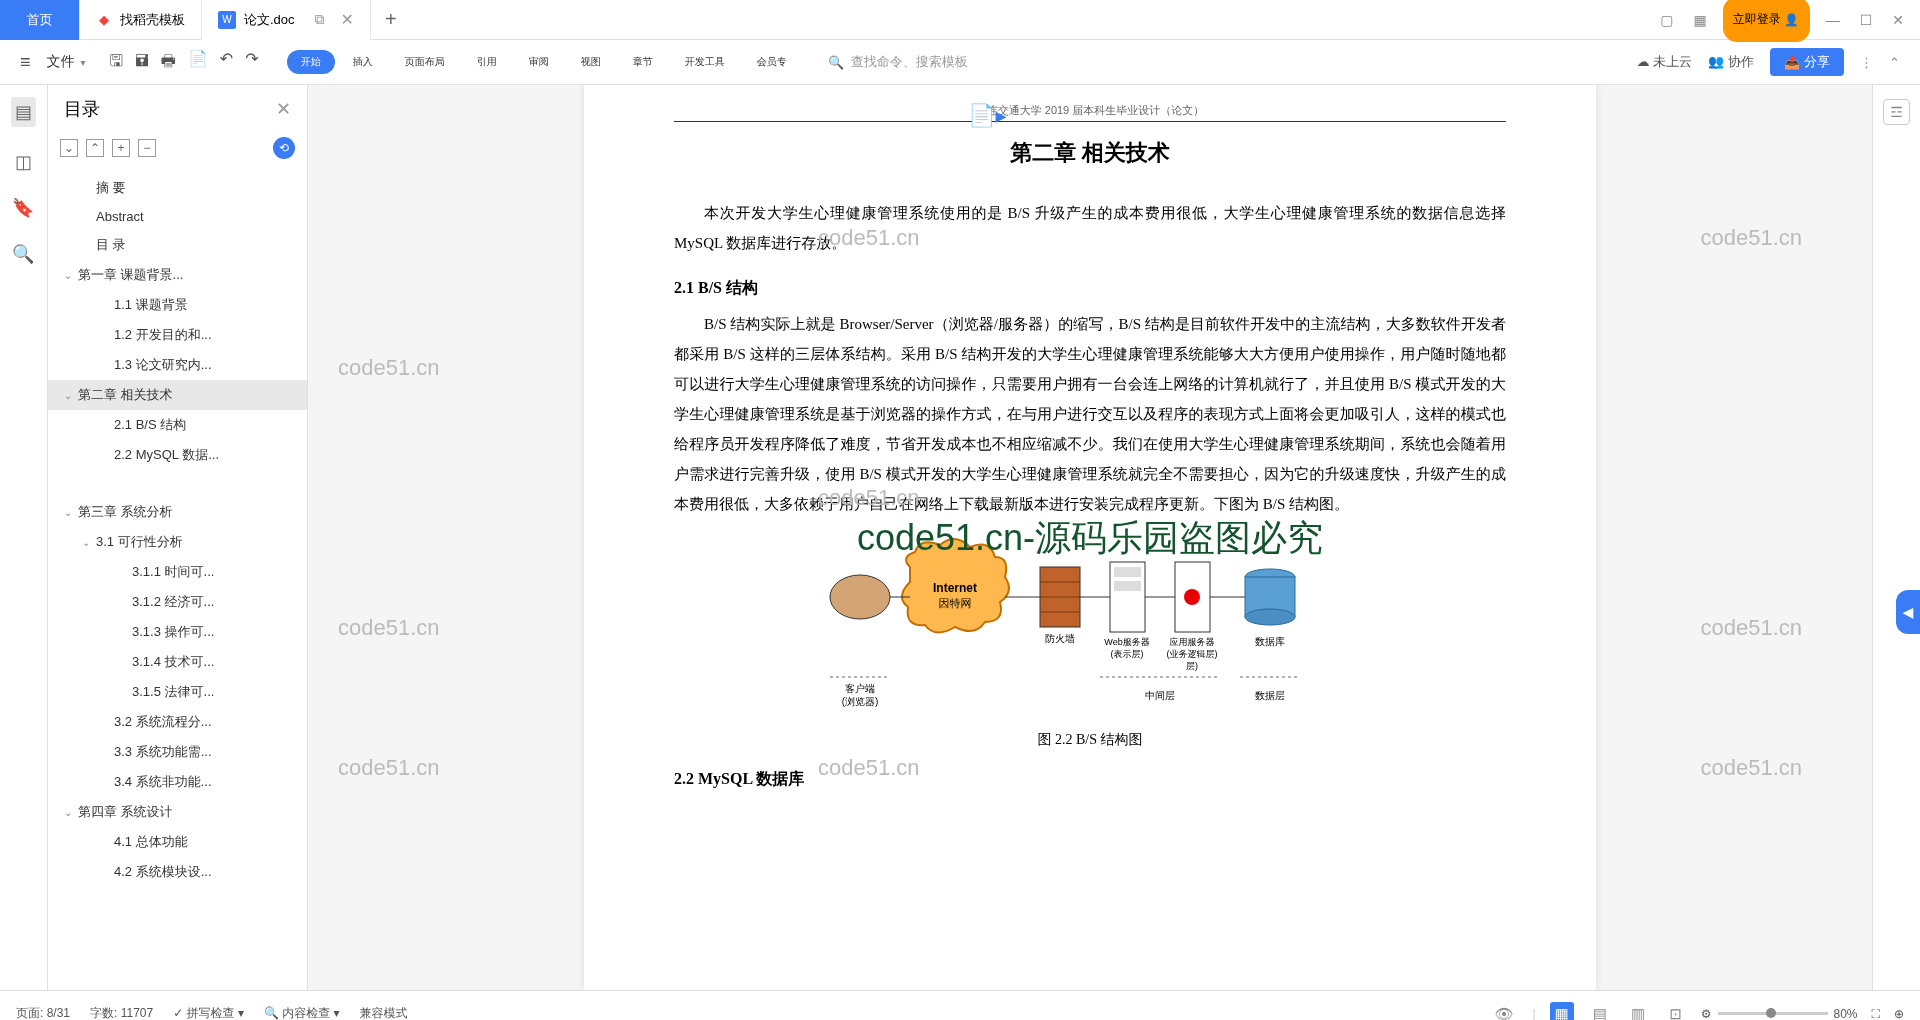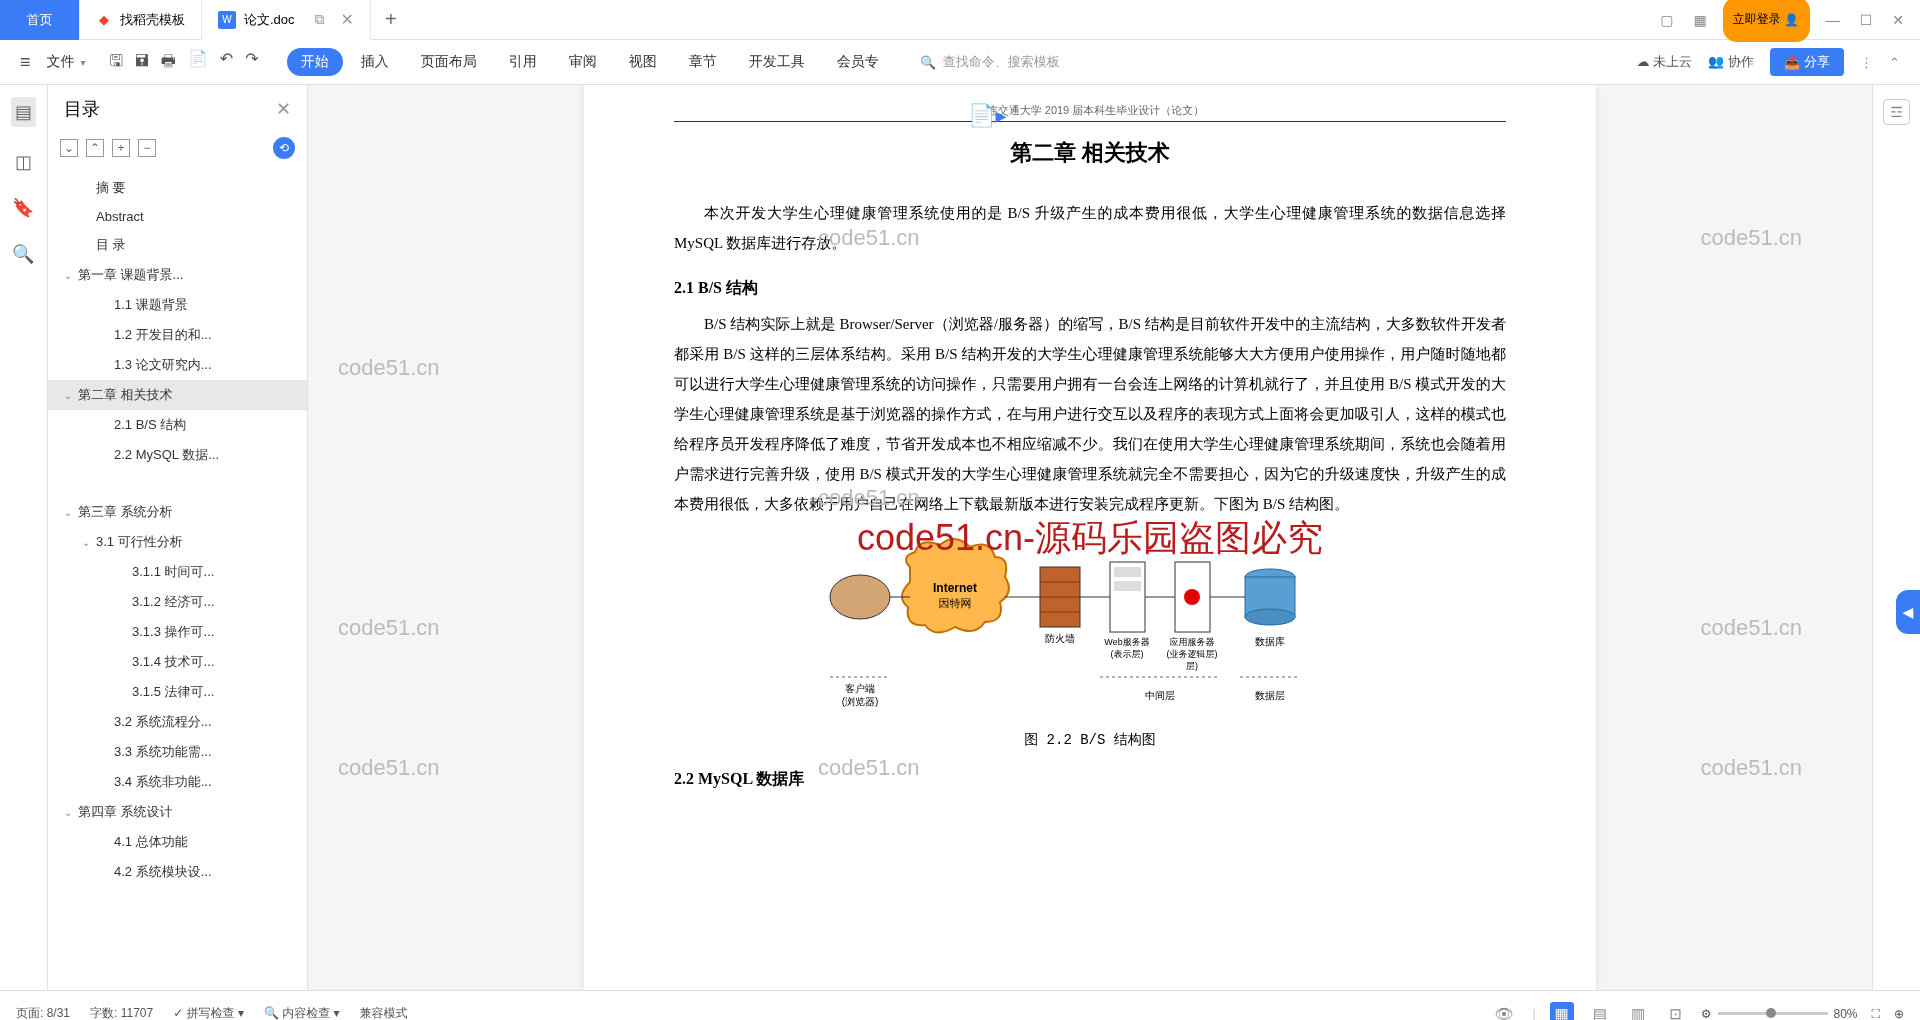--- a/index.html
+++ b/index.html
@@ -15,21 +15,21 @@
 .tab .close{margin-left:8px;color:#999;font-size:16px}
 .add-tab{padding:0 14px;color:#666;font-size:20px;cursor:pointer}
 .title-right{margin-left:auto;display:flex;align-items:center;gap:12px;padding-right:12px}
 .login-btn{background:#ff9800;color:#000000;padding:14px 10px;border-radius:14px;font-size:12px;display:flex;align-items:center;gap:4px}
 .win-btn{color:#888;font-size:14px;cursor:pointer;padding:4px}
 .toolbar{height:45px;display:flex;align-items:center;padding:0 20px;gap:8px;border-bottom:1px solid #e0e0e0}
 .file-btn{display:flex;align-items:center;gap:6px;font-size:14px;color:#333;padding:0 8px}
 .qat{display:flex;gap:12px;margin-left:8px;color:#555}
 .qat span{font-size:16px;cursor:pointer}
 .ribbon-tabs{display:flex;gap:4px;margin-left:20px}
-.ribbon-tab{padding:5px 14px;font-size:14px;color:#333;cursor:pointer;border-radius:14px}
+.ribbon-tab{padding:5px 14px;font-size:10px;color:#333;cursor:pointer;border-radius:14px}
 .ribbon-tab.active{background:#3a7bf6;color:#fff}
 .search-box{margin-left:20px;display:flex;align-items:center;gap:6px;color:#999;font-size:13px}
 .toolbar-right{margin-left:auto;display:flex;align-items:center;gap:16px;font-size:13px;color:#555}
 .share-btn{background:#3a7bf6;color:#fff;padding:5px 14px;border-radius:4px;display:flex;align-items:center;gap:4px}
 .main{display:flex;height:calc(100% - 85px - 30px)}
 .left-rail{width:48px;border-right:1px solid #e0e0e0;display:flex;flex-direction:column;align-items:center;padding-top:12px;gap:24px;color:#666}
 .left-rail span{font-size:18px;cursor:pointer}
 .outline-panel{width:260px;border-right:1px solid #e0e0e0;display:flex;flex-direction:column;background:#fff}
 .outline-header{padding:12px 16px;display:flex;align-items:center;justify-content:space-between;font-size:18px;font-weight:400}
 .outline-tools{padding:4px 12px;display:flex;align-items:center;gap:8px;color:#666;font-size:14px}
@@ -38,26 +38,26 @@
 .outline-list{flex:1;overflow-y:auto;font-size:13px;color:#333;padding-top:10px}
 .outline-item{padding:6px 12px;cursor:pointer;white-space:nowrap;overflow:hidden;text-overflow:ellipsis;display:flex;align-items:center}
 .outline-item.selected{background:#e8e8e8}
 .chev{display:inline-block;width:12px;color:#888;font-size:10px;margin-right:2px}
 .doc-area{flex:1;background:#f5f5f5;position:relative;overflow:hidden}
 .page{background:#fff;width:1012px;margin:0 auto;padding:18px 90px 40px 90px;min-height:100%;position:relative;box-shadow:0 0 8px rgba(0,0,0,.1)}
 .page-header-text{text-align:center;font-size:11px;color:#666;border-bottom:1px solid #333;padding-bottom:3px;margin-bottom:16px}
 .chapter-title{text-align:center;font-size:22px;font-weight:bold;margin:6px 0 30px 0;font-family:SimSun,serif}
 .body-text{font-size:15px;line-height:2;text-align:justify;font-family:SimSun,serif;text-indent:2em}
 .section-title{font-size:16px;font-weight:bold;margin:20px 0 10px 0;font-family:SimSun,serif}
-.watermark{position:absolute;left:50%;top:50%;transform:translate(-50%,-50%);font-size:36px;color:#b91c1c;font-weight:400;white-space:nowrap;z-index:5}
+.watermark{position:absolute;left:50%;top:50%;transform:translate(-50%,-50%);font-size:36px;color:#14532d;font-weight:400;white-space:nowrap;z-index:5}
 .wm-small{position:absolute;color:#bbb;font-size:22px;z-index:4}
 .page-icon{position:absolute;left:18px;top:18px;color:#3a7bf6;font-size:22px;z-index:6}
 .diagram{margin:8px auto;text-align:center}
 .diag-svg{width:560px;height:190px}
-.caption{text-align:center;font-size:14px;margin-top:10px;font-family:Liberation Mono, monospace}
+.caption{text-align:center;font-size:14px;margin-top:10px;font-family:Liberation Serif, serif}
 .right-rail{width:48px;border-left:1px solid #e0e0e0;padding-top:14px;display:flex;flex-direction:column;align-items:center}
 .right-rail .btn{border:1px solid #ccc;border-radius:4px;padding:4px 6px;color:#888;font-size:14px;cursor:pointer}
 .feedback-tab{position:absolute;right:0;top:590px;background:#3a7bf6;color:#fff;width:24px;height:44px;border-radius:12px 0 0 12px;display:flex;align-items:center;justify-content:center;font-size:14px}
 .status-bar{height:46px;border-top:1px solid #ddd;display:flex;align-items:center;padding:0 16px;font-size:12px;color:#555;gap:20px;background:#fff}
 .status-bar .right{margin-left:auto;display:flex;align-items:center;gap:14px}
 .view-btn{border:1px solid transparent;padding:2px 4px;cursor:pointer;color:#888;font-size:15px}
 .view-btn.active{background:#3a7bf6;color:#fff;border-radius:3px}
 .zoom{display:flex;align-items:center;gap:6px}
 .zoom-track{width:110px;height:3px;background:#ccc;position:relative}
 .zoom-thumb{position:absolute;left:48px;top:-4px;width:10px;height:10px;background:#888;border-radius:50%}

